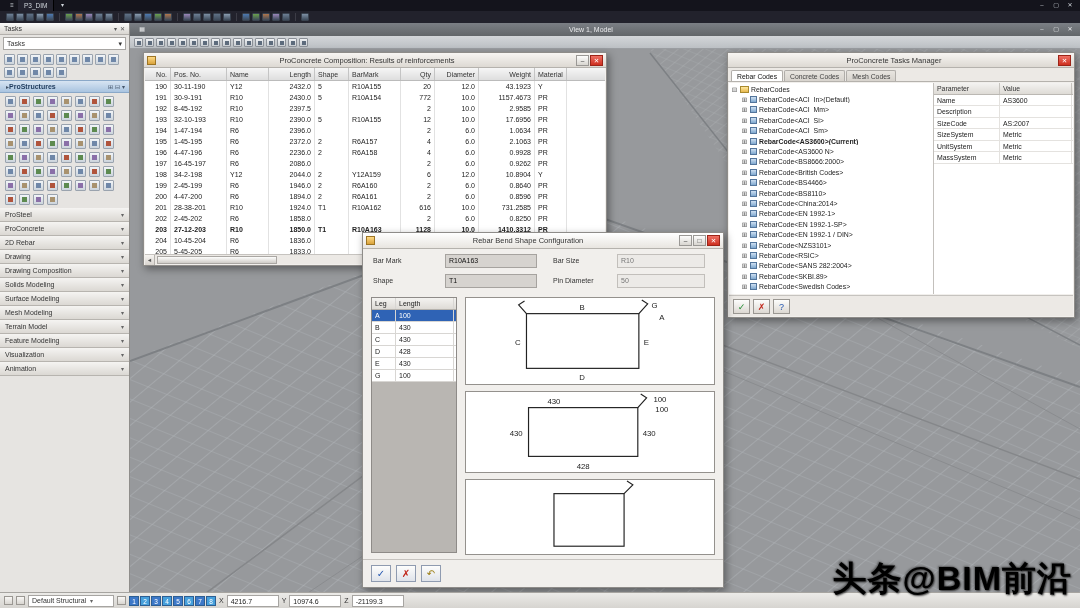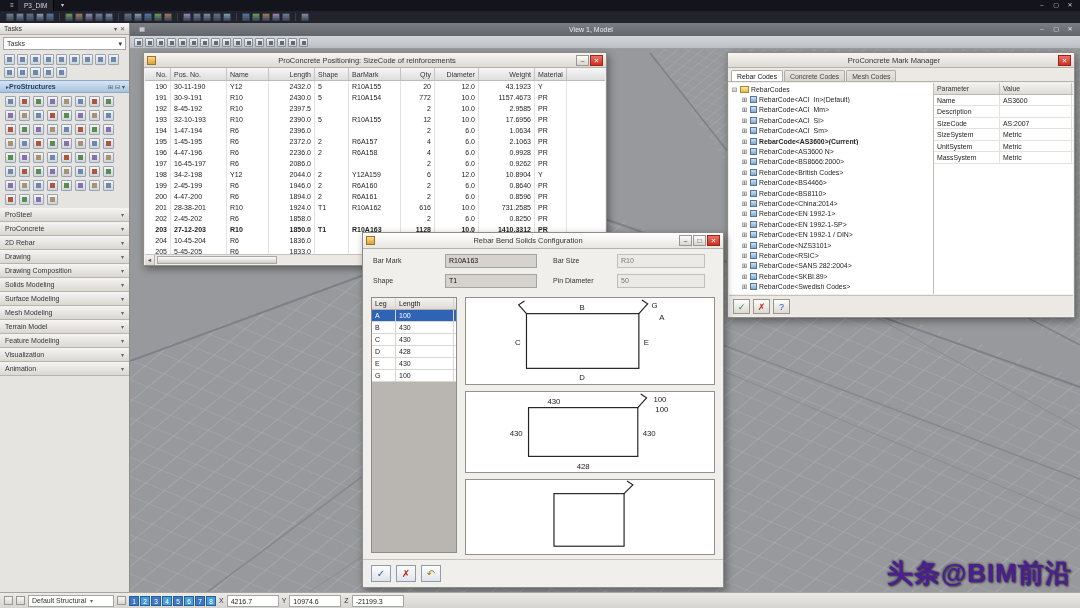--- a/index.html
+++ b/index.html
@@ -105,21 +105,21 @@
 
   
   .sbar { position:absolute; left:0; right:0; bottom:0; height:16px; background:linear-gradient(#ecebe8,#d6d4d0); border-top:1px solid #a6a4a0; display:flex; align-items:center; font-size:7px; color:#333; padding:0 4px; gap:3px; }
   .sb-combo2 { height:12px; background:#fff; border:1px solid #a7a5a2; display:flex; align-items:center; padding:0 3px; gap:4px; min-width:86px; }
   .numtog { width:10px; height:10px; color:#fff; font-size:6.5px; line-height:10px; text-align:center; border:1px solid #2c5e92; }
   .coordbox { height:12px; background:#fff; border:1px solid #a7a5a2; line-height:11px; padding:0 3px; min-width:52px; color:#222; }
   .sic { width:9px; height:9px; border:1px solid #9a9792; background:linear-gradient(#f8f7f5,#d9d6d1); }
 
   
   .wm1 { position:absolute; right:56px; top:528px; font-size:22px; color:rgba(130,130,132,.85); letter-spacing:2px; display:flex; align-items:center; gap:6px; }
-  .wm2 { position:absolute; right:8px; top:556px; font-size:26px; font-weight:bold; color:#4c1d95; text-shadow:1px 1px 2px rgba(40,40,40,.9), -1px -1px 2px rgba(40,40,40,.5); letter-spacing:1px; }
+  .wm2 { position:absolute; right:8px; top:556px; font-size:34px; font-weight:bold; color:#000000; text-shadow:1px 1px 2px rgba(40,40,40,.9), -1px -1px 2px rgba(40,40,40,.5); letter-spacing:1px; }
 </style>
 </head>
 <body>
 
 <div class="screen">
 
   <div class="tbar1">
     <span class="winbtn">≡</span>
     <span class="tab">P3_DIM</span>
     <span class="winbtn">▾</span>
@@ -379,21 +379,21 @@
         <polyline points="430,154 470,250" stroke="#85878a" stroke-width="1.5" fill="none"></polyline>
         <polyline points="610,118 640,210 950,380" stroke="#8a8c8f" stroke-width="1" fill="none"></polyline>
         <polyline points="160,556 540,300 950,470" stroke="#8a8c8f" stroke-width="1" fill="none"></polyline>
       </svg>
     </div>
   </div>
 
   <div class="dlg" style="left:143px; top:52px; width:464px; height:214px;">
     <div class="dlg-tb">
       <span class="ico"></span>
-      <span class="t">ProConcrete Positioning: SizeCode of reinforcements</span>
+      <span class="t">ProConcrete Composition: Results of reinforcements</span>
       <span class="cbtn">–</span>
       <span class="cbtn close">✕</span>
     </div>
     <div class="pos-wrap">
       <div class="prowh" id="posHead">
           <span class="pcell phead r" style="width: 26px;">No.</span>
           <span class="pcell phead" style="width: 56px;">Pos. No.</span>
           <span class="pcell phead" style="width: 42px;">Name</span>
           <span class="pcell phead r" style="width: 46px;">Length</span>
           <span class="pcell phead" style="width: 34px;">Shape</span>
@@ -599,21 +599,21 @@
         </div>
     </div>
     <div class="pos-scroll">
       <span class="scr-btn">◄</span>
       <span class="scr-thumb"></span>
     </div>
   </div>
 
   <div class="dlg" style="left:727px; top:52px; width:348px; height:266px;">
     <div class="dlg-tb">
-      <span class="t">ProConcrete Mark Manager</span>
+      <span class="t">ProConcrete Tasks Manager</span>
       <span class="cbtn close">✕</span>
     </div>
     <div class="tabs" id="cmTabs">
         <span class="tabbtn on">Rebar Codes</span>
         <span class="tabbtn">Concrete Codes</span>
         <span class="tabbtn">Mesh Codes</span>
       </div>
     <div class="cm-body">
       <div class="treebox" id="treeBox">
           <div class="titem">
@@ -751,21 +751,21 @@
     <div class="cm-foot">
       <span class="fbtn" style="color:#1d8a2e;">✓</span>
       <span class="fbtn" style="color:#c0261a;">✗</span>
       <span class="fbtn" style="color:#2356b0;">?</span>
     </div>
   </div>
 
   <div class="dlg" style="left:362px; top:232px; width:362px; height:356px; background:#f1efec;">
     <div class="dlg-tb" style="height:16px; background:linear-gradient(#ffffff,#e8e5e0);">
       <span class="ico"></span>
-      <span class="t">Rebar Bend Solids Configuration</span>
+      <span class="t">Rebar Bend Shape Configuration</span>
       <span class="cbtn">–</span>
       <span class="cbtn">□</span>
       <span class="cbtn close">✕</span>
     </div>
     <div class="bd-fields">
       <span class="bd-lab" style="left:10px; top:8px;">Bar Mark</span>
       <span class="bd-val" style="left:82px; top:5px; width:92px;">R10A163</span>
       <span class="bd-lab" style="left:190px; top:8px;">Bar Size</span>
       <span class="bd-val dis" style="left:254px; top:5px; width:88px;">R10</span>
       <span class="bd-lab" style="left:10px; top:28px;">Shape</span>

